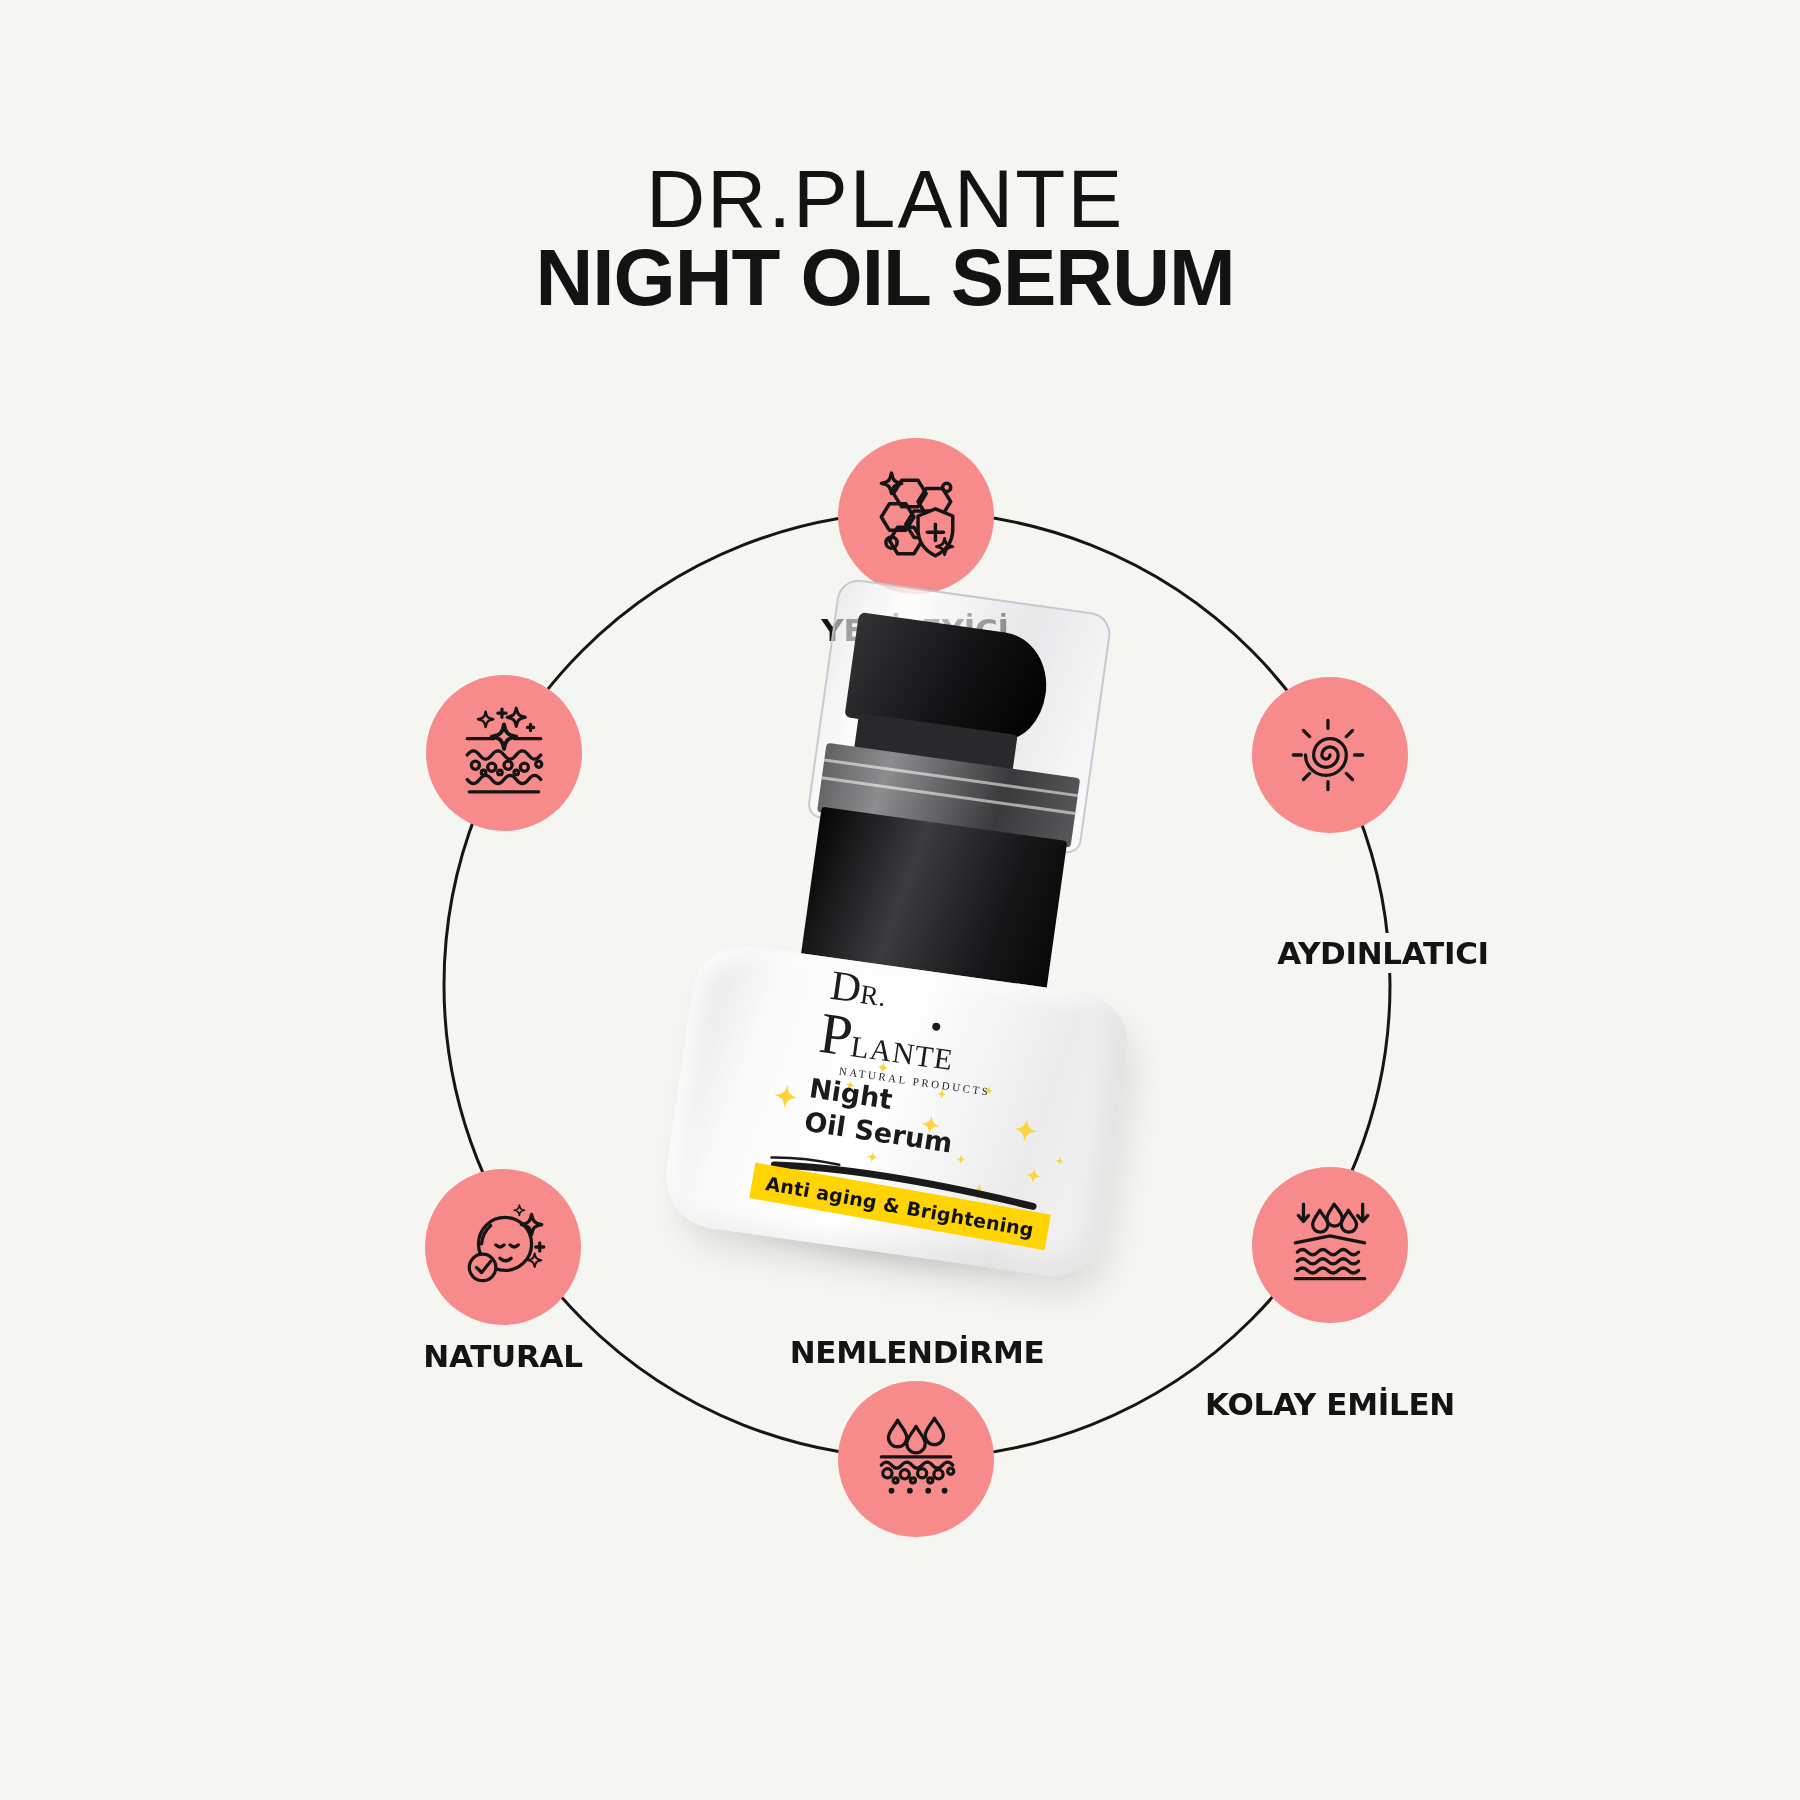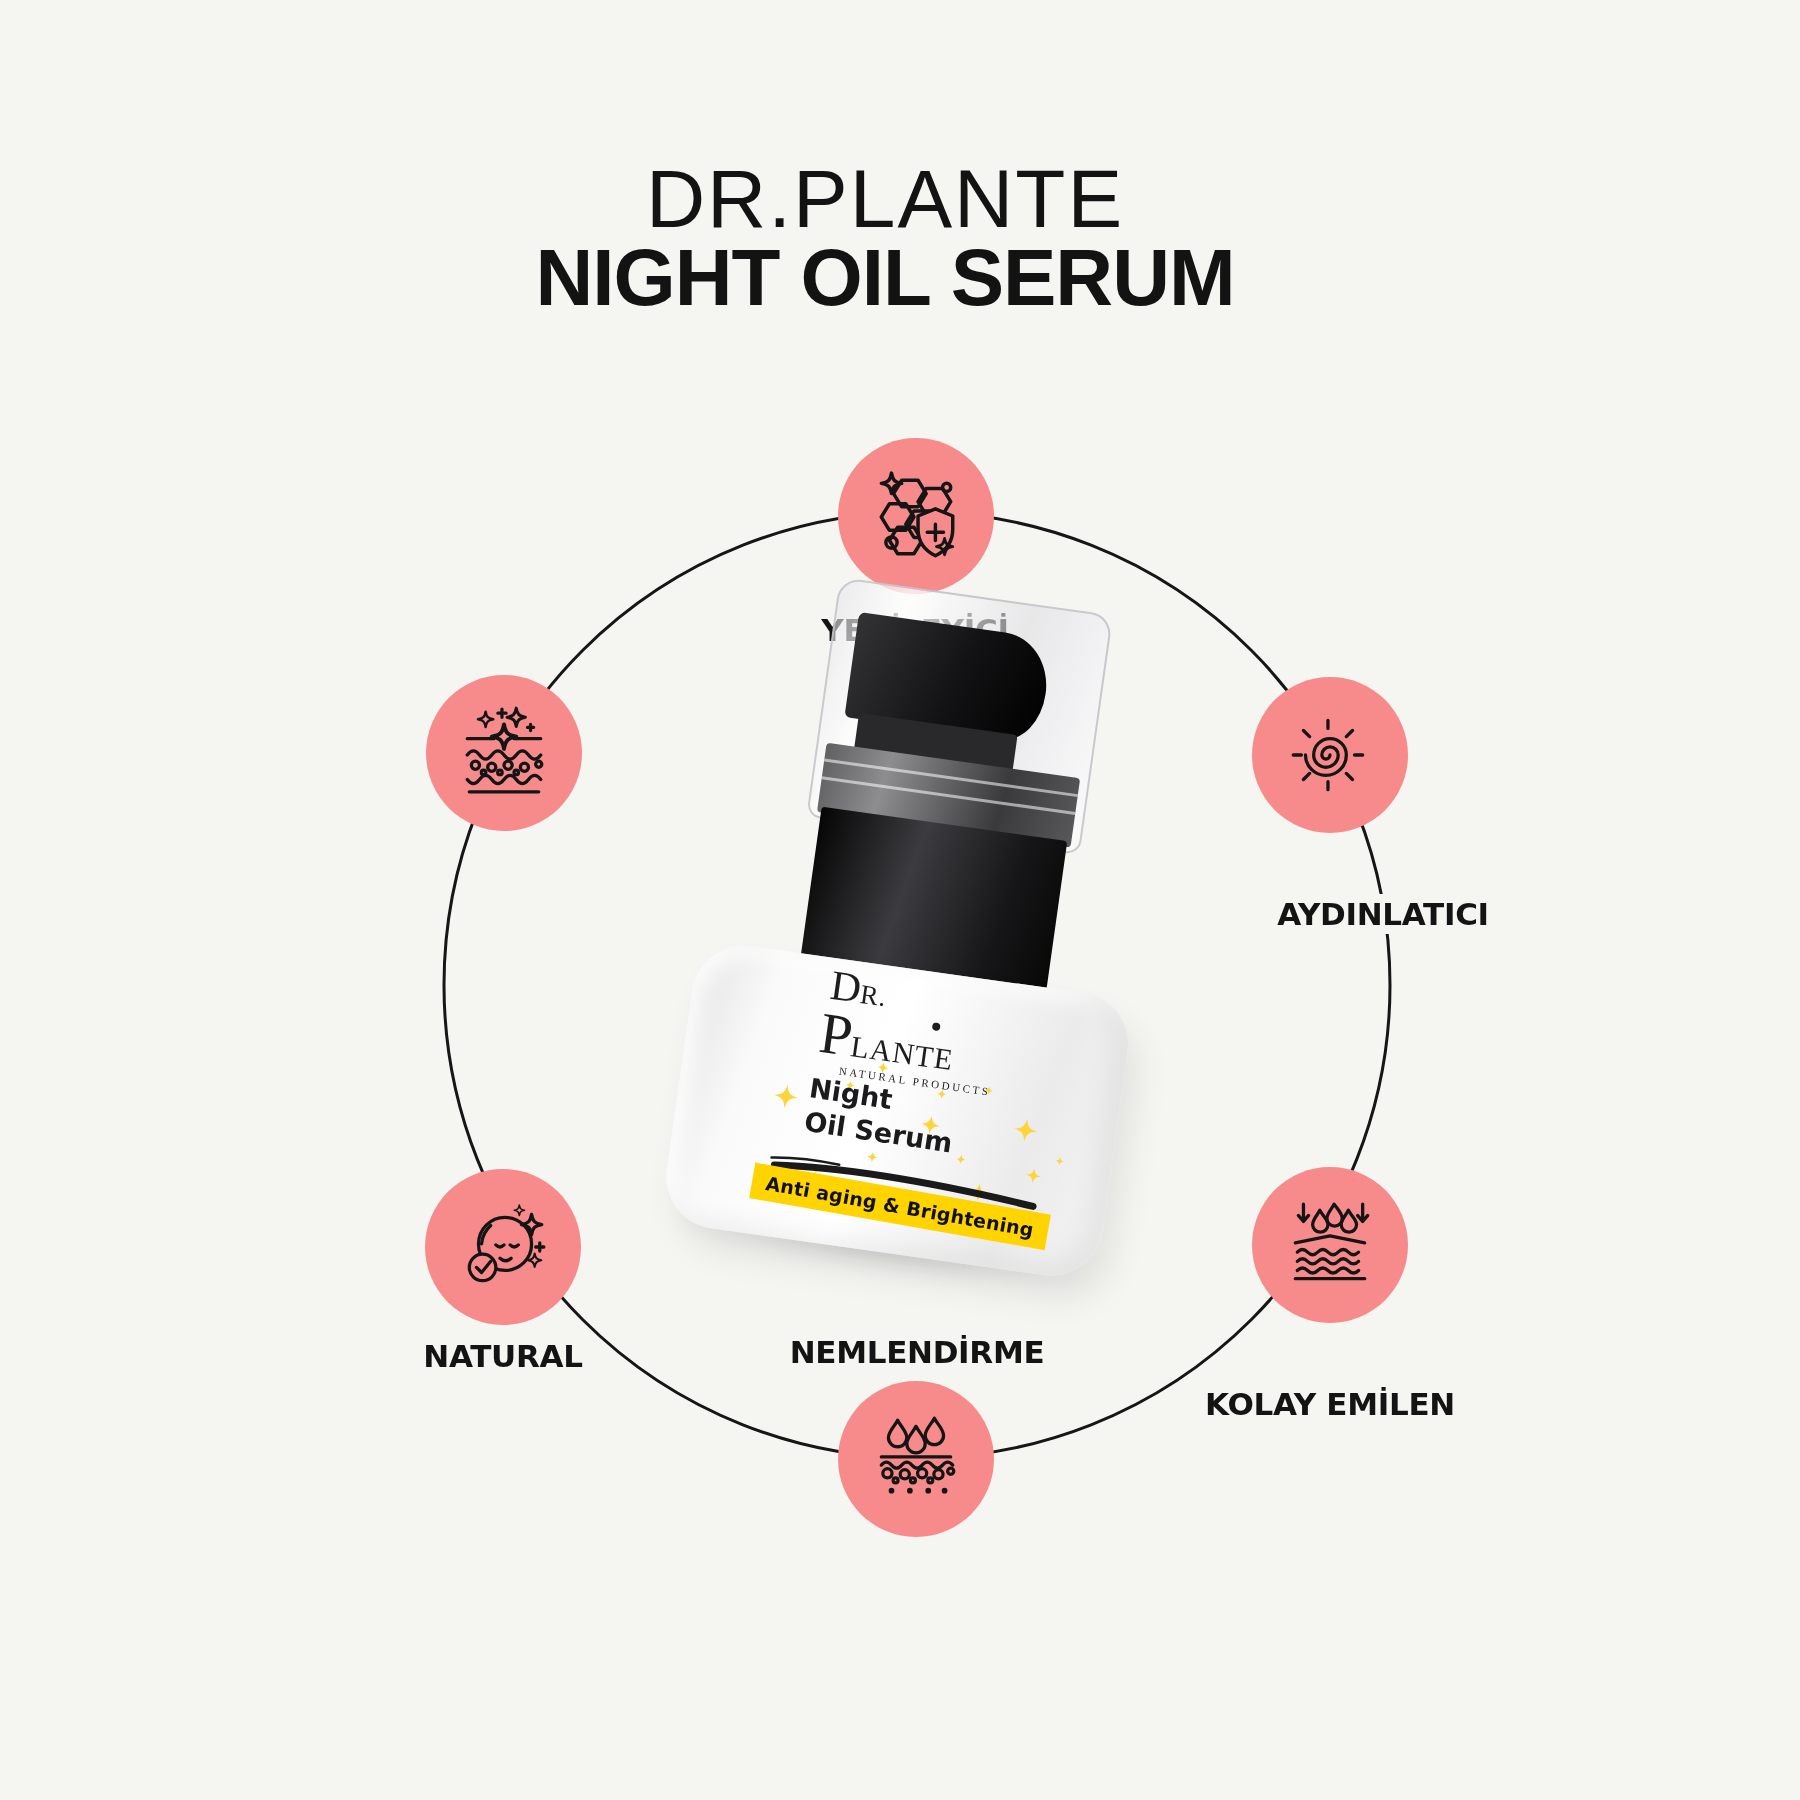--- a/index.html
+++ b/index.html
@@ -18,21 +18,21 @@
   .b-top{left:838px;top:438px;}
   .b-ur{left:1252px;top:677px;}
   .b-lr{left:1252px;top:1167px;}
   .b-bottom{left:838px;top:1381px;}
   .b-ll{left:425px;top:1169px;}
   .b-ul{left:426px;top:675px;}
   .feature-label{position:absolute;transform:translateX(-50%);z-index:3;
                  font-size:31px;font-weight:700;letter-spacing:-0.3px;text-align:center;
                  background:#f5f5f2;padding:2px 8px;white-space:nowrap;color:#141414;}
   .l-top{left:915px;top:610px;}
-  .l-ur{left:1383px;top:894px;}
+  .l-ur{left:1383px;top:933px;}
   .l-lr{left:1330px;top:1336px;margin-top:48px;}
   .l-bottom{left:917px;top:1312px;margin-top:20px;}
   .l-ll{left:503px;top:1336px;}
   .l-ul{left:446px;top:872px;width:270px;white-space:normal;line-height:1.22;}
   
   .bottle{position:absolute;left:690px;top:570px;width:470px;height:685px;
           transform:rotate(8deg);transform-origin:50% 50%;z-index:4;}
   .bottle-shadow{position:absolute;left:25px;top:652px;width:430px;height:52px;border-radius:50%;
           background:radial-gradient(ellipse at 50% 50%, rgba(30,30,30,.18), rgba(30,30,30,0) 70%);
           filter:blur(7px);}

